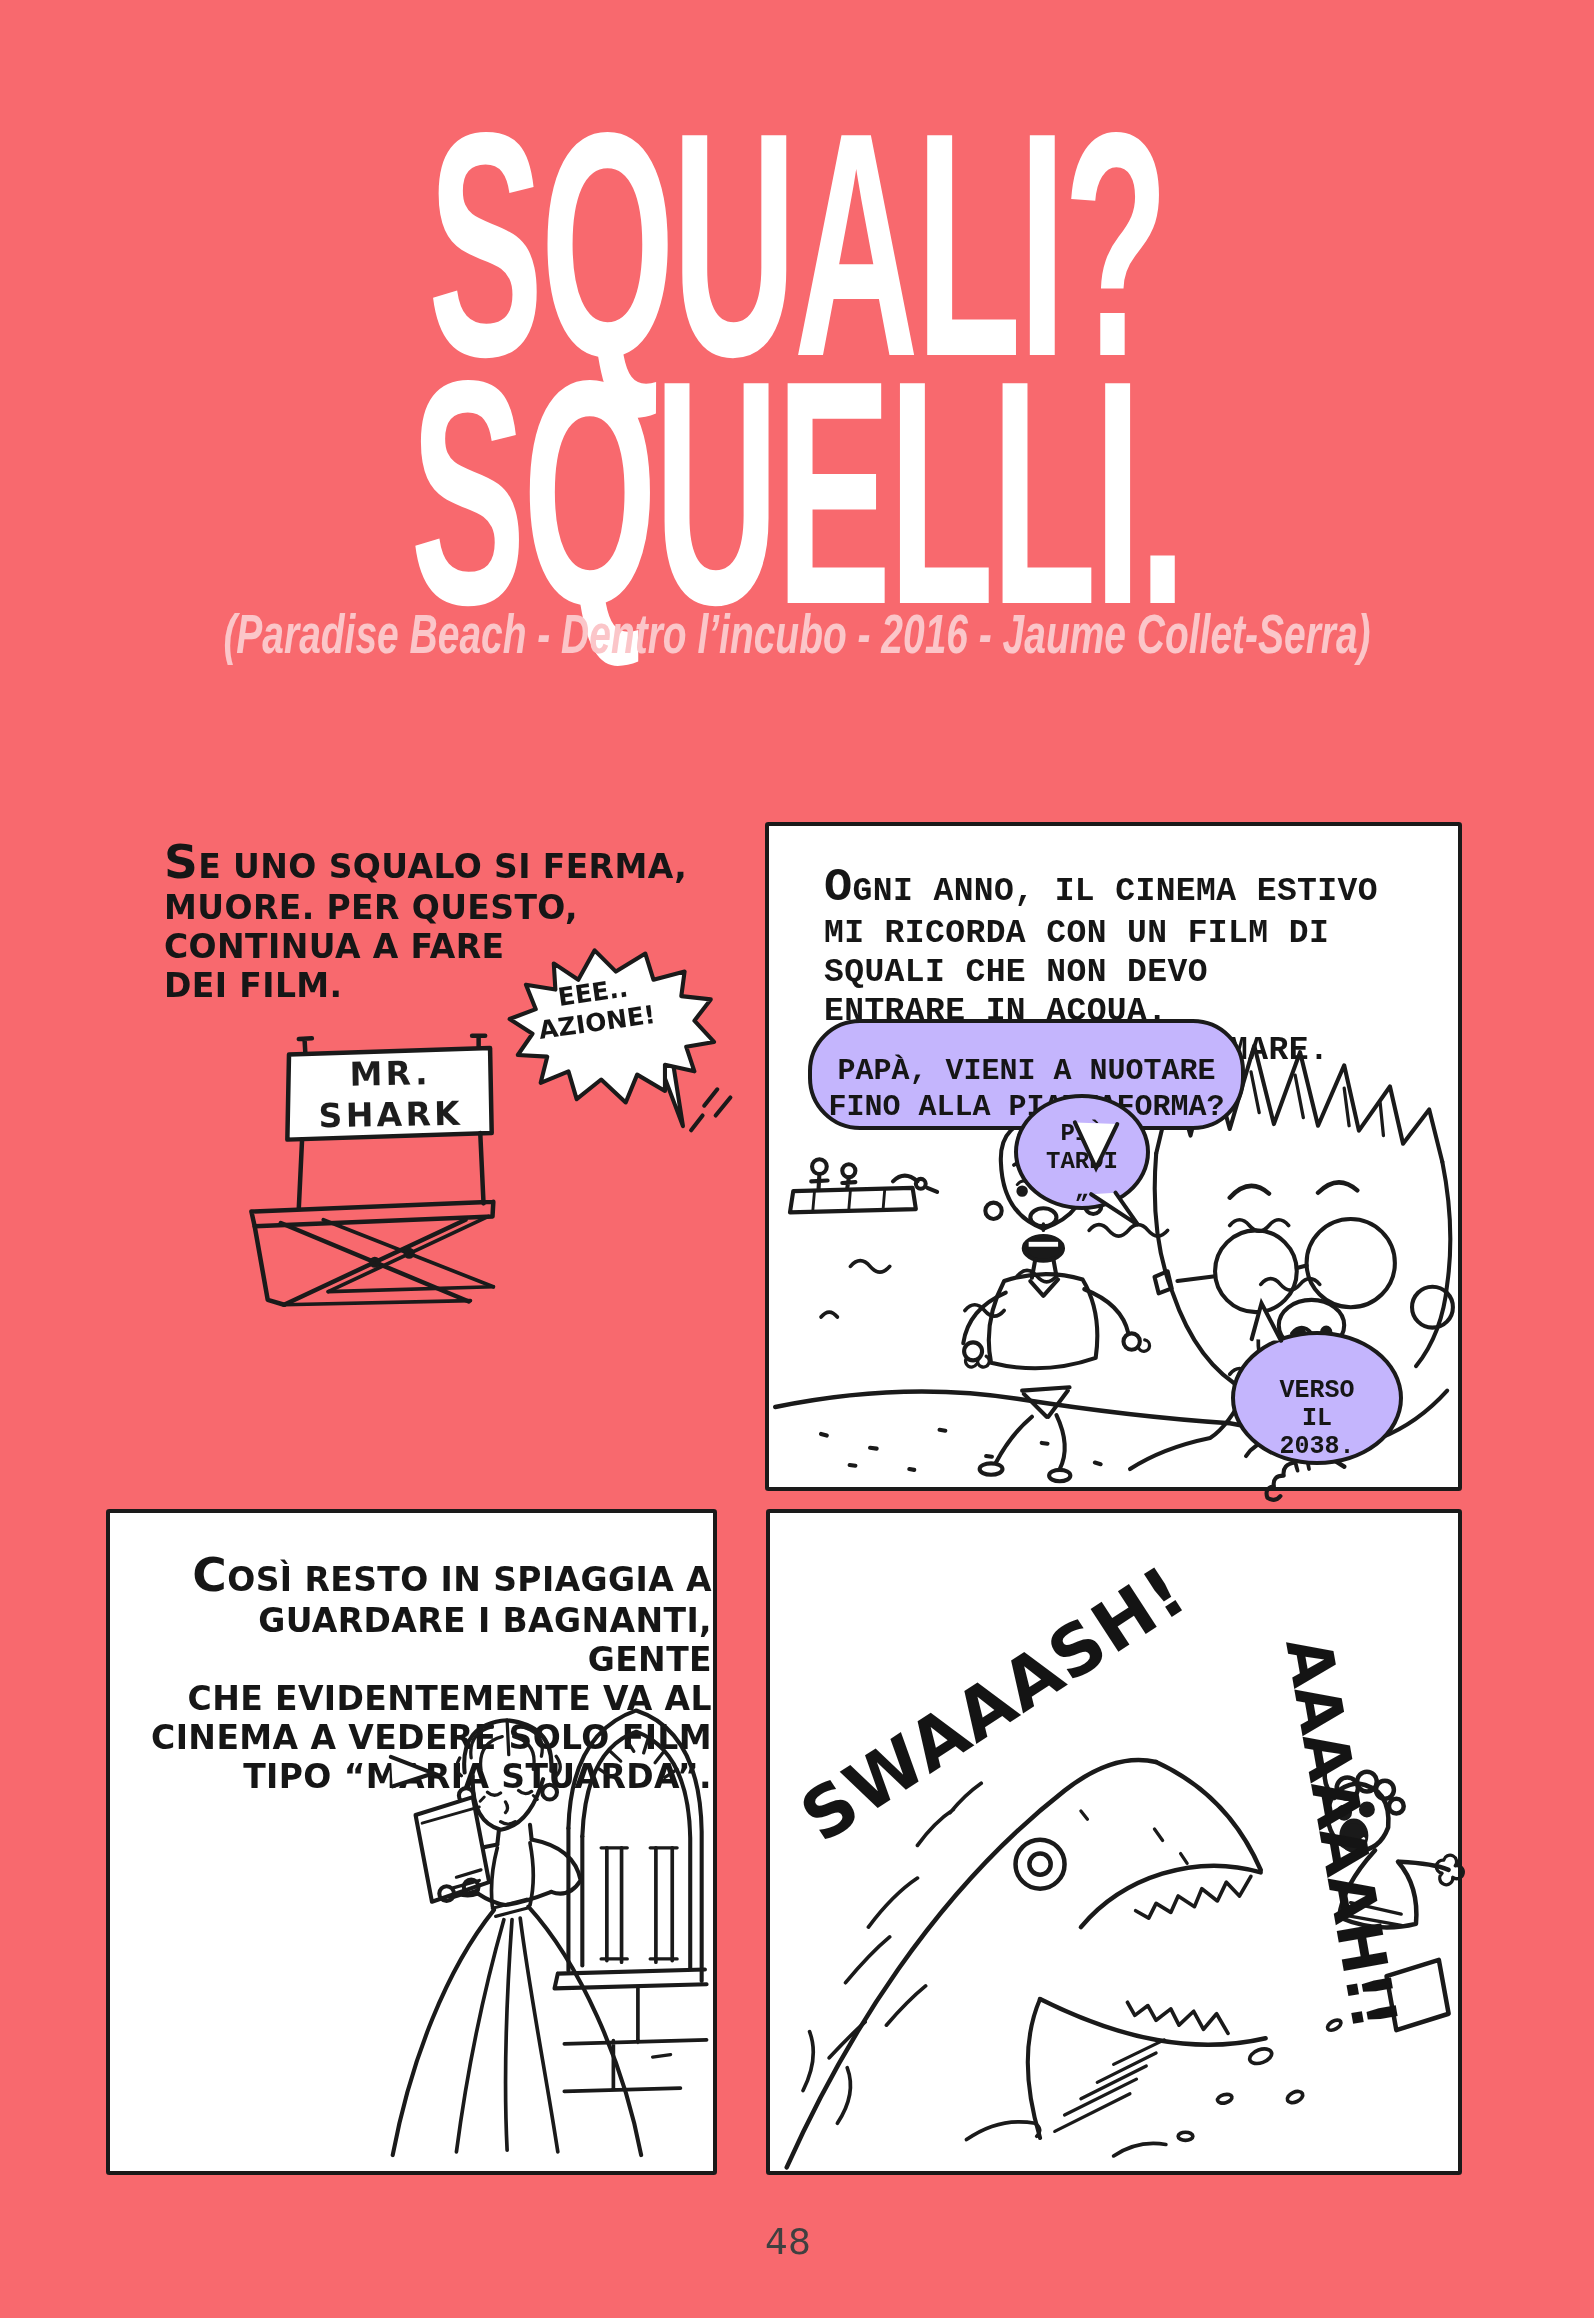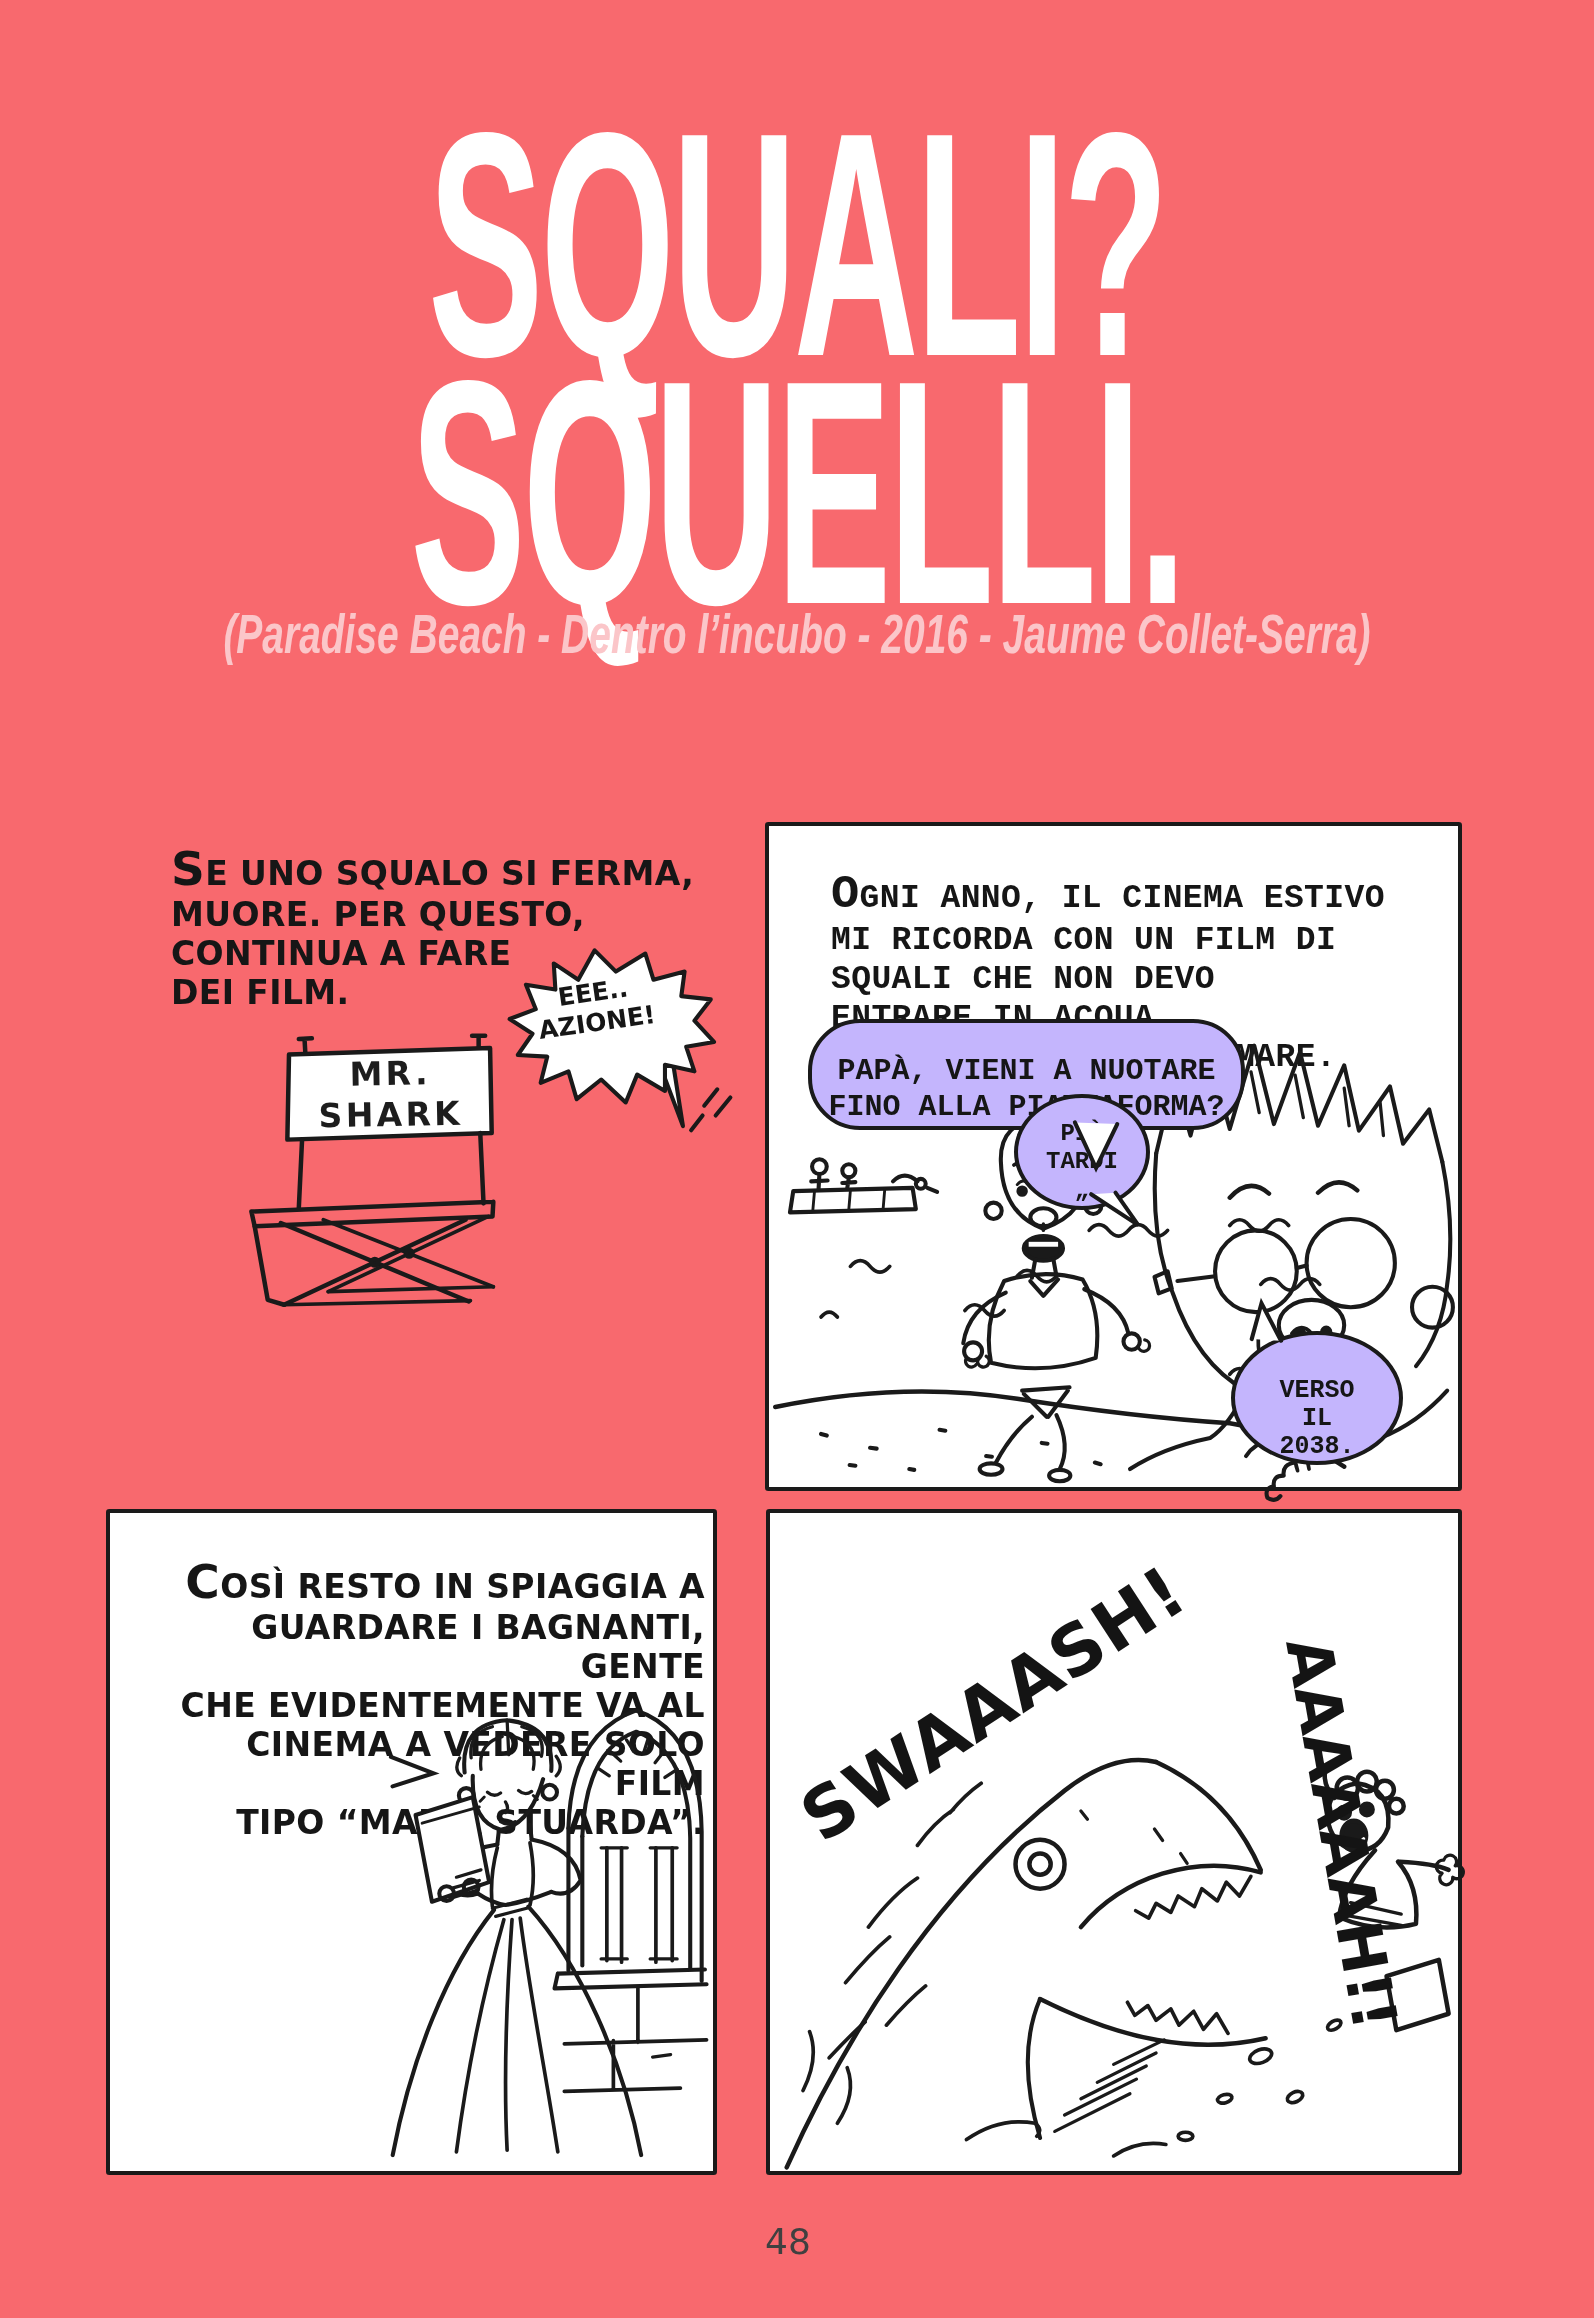--- a/index.html
+++ b/index.html
@@ -24,21 +24,21 @@
     font-size:41px;transform:scale(0.95,1.35);transform-origin:center top;white-space:nowrap;
   }
   
   .panel{position:absolute;}
   .box{background:#ffffff;border:4.9px solid #1a1a1a;border-radius:3.3px;}
   .panel-1{left:106px;top:826px;width:609px;height:654px;}
   .panel-2{left:765px;top:822px;width:689px;height:661px;font-family:Liberation Mono, monospace;}
   .panel-3{left:106px;top:1509px;width:603px;height:658px;}
   .panel-4{left:766px;top:1509px;width:688px;height:658px;}
   .caption{
-    position:absolute;margin:8px;color:#161616;font-weight:700;font-size:33px;
+    position:absolute;margin:1px;color:#161616;font-weight:700;font-size:33px;
     line-height:1.18;white-space:pre-line;letter-spacing:0.4px;
   }
   .caption::first-letter{font-size:47px;font-weight:800;}
   .p1-caption{left:57px;top:6.5px;}
   .p2-caption{left:54px;top:33px;}
   .p3-caption{left:30px;top:33px;text-align:right;}
   .p4-caption{left:78px;top:39px;}
   svg{position:absolute;overflow:visible;}
   .scene{z-index:1;}
   

